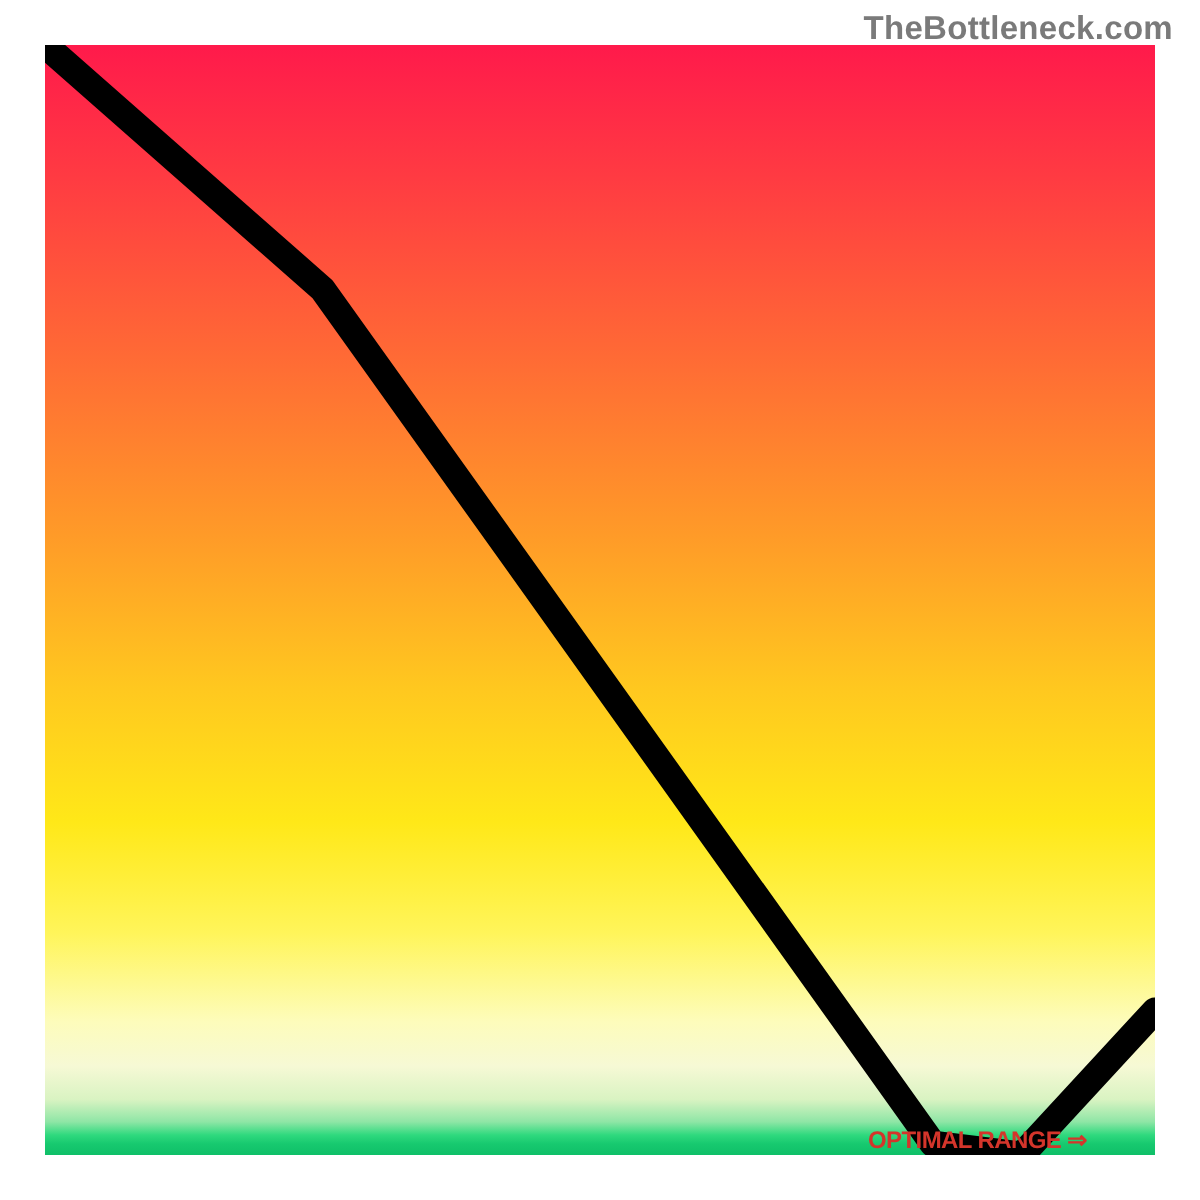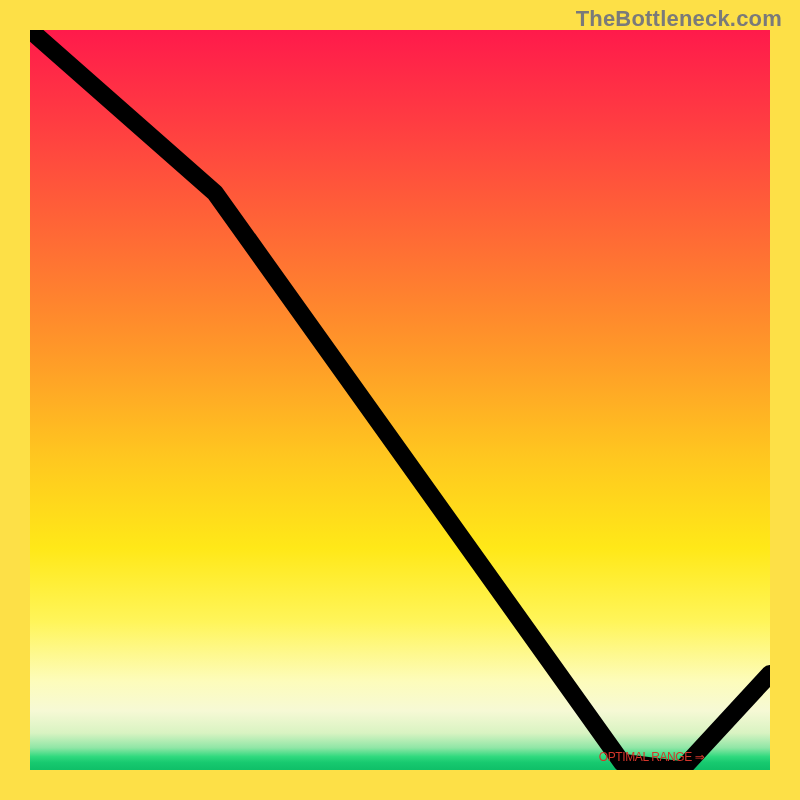--- a/index.html
+++ b/index.html
@@ -8,21 +8,21 @@
     width: 800px;
     height: 800px;
     background: #000;
     overflow: hidden;
     font-family: Arial, Helvetica, sans-serif;
   }
   .frame {
     position: relative;
     width: 800px;
     height: 800px;
-    background: #fde047;
+    background: #ffffff;
   }
   .watermark {
     position: absolute;
     top: 6px;
     right: 18px;
     color: #7a7a7a;
     font-size: 22px;
     font-weight: 600;
     letter-spacing: 0.2px;
     user-select: none;
@@ -69,22 +69,22 @@
     fill: none;
     stroke: #000;
     stroke-width: 2.4;
     stroke-linejoin: round;
     stroke-linecap: round;
   }
   
   .annot {
     position: absolute;
     color: #d4352b;
-    font-size: 12px;
-    font-weight: 400;
+    font-size: 16px;
+    font-weight: 700;
     white-space: nowrap;
     letter-spacing: -0.4px;
     user-select: none;
     transform: translate(-50%, 0);
   }
 </style>
 </head>
 <body>
 
 <div class="frame">

